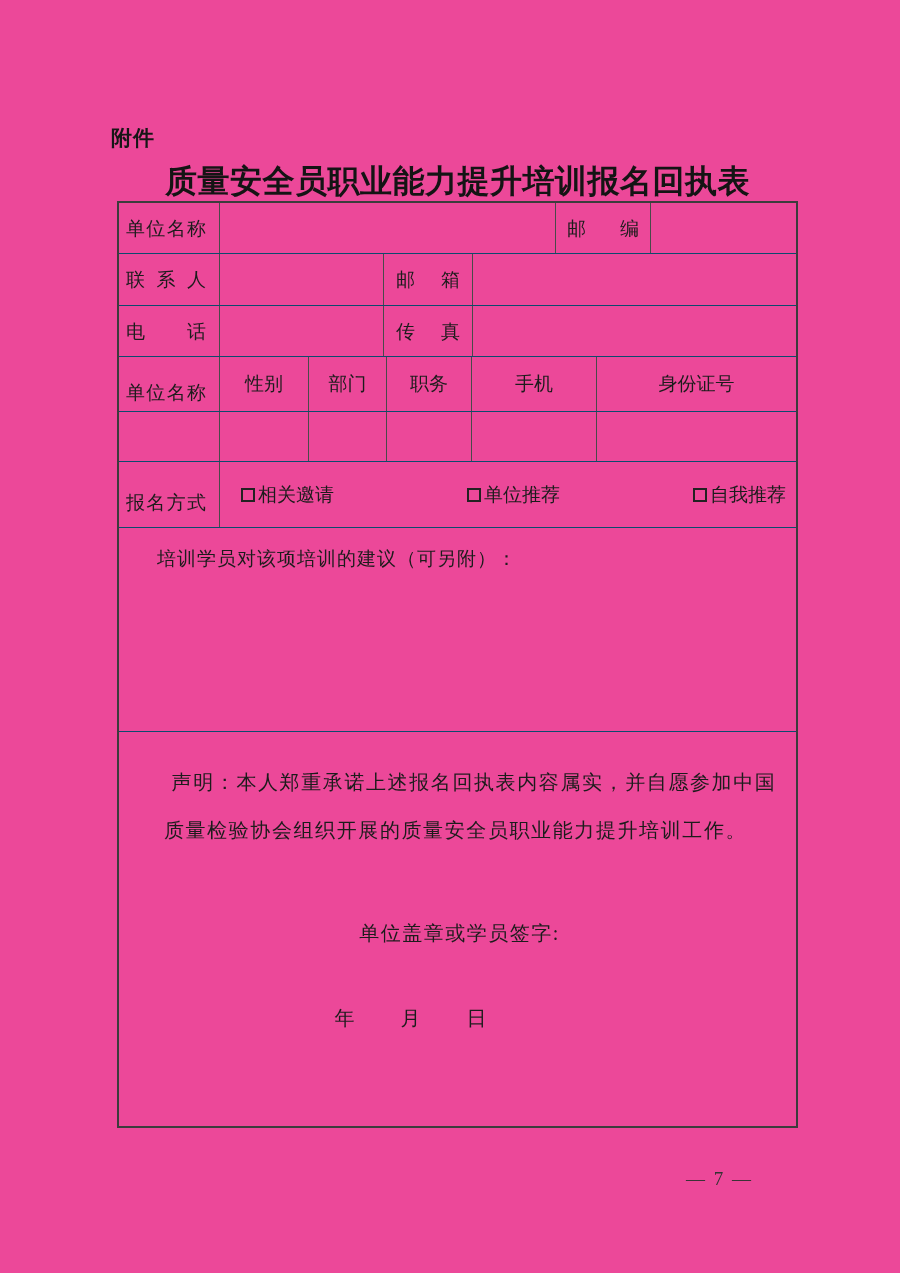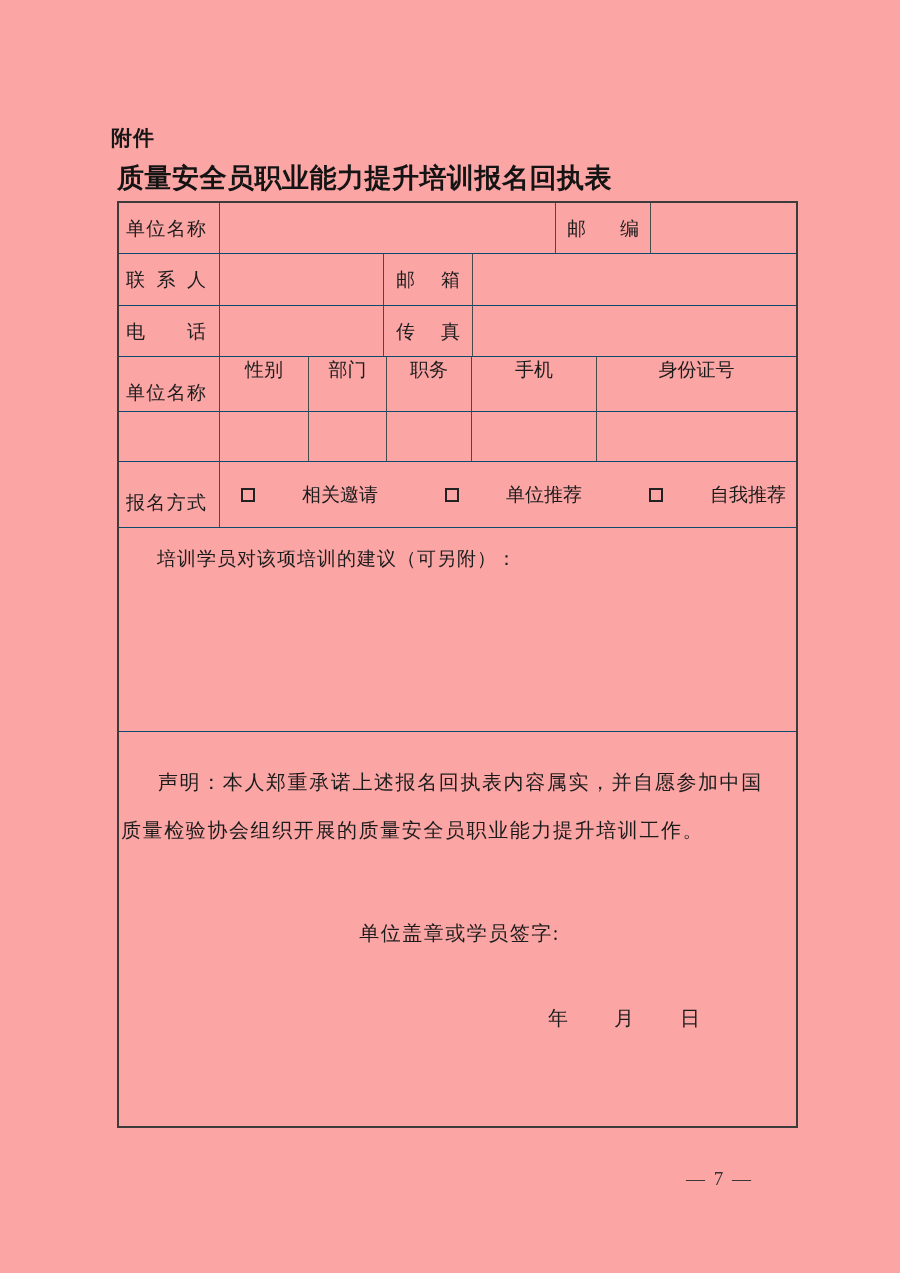--- a/index.html
+++ b/index.html
@@ -1,43 +1,44 @@
 <!DOCTYPE html>
 <html><head>
 <meta charset="utf-8">
 <style>
   * { margin: 0; padding: 0; box-sizing: border-box; }
   html, body { background: #e8e8e6; }
   .page {
     position: relative;
     width: 900px;
     height: 1273px;
-    background: #fca5a5;
+    background: #ec4899;
     font-family: "Liberation Serif", "DejaVu Serif", serif;
     color: #1c1c1c;
     overflow: hidden;
   }
   .attachment {
     position: absolute;
     left: 111px;
     top: 124px;
     font-family: "Liberation Sans", "DejaVu Sans", sans-serif;
     font-weight: bold;
     font-size: 21px;
     letter-spacing: 1px;
     color: #161616;
   }
   .doc-title {
     position: absolute;
     left: 117px;
     top: 160px;
     width: 681px;
+    text-align: center;
     font-family: "Liberation Sans", "DejaVu Sans", sans-serif;
     font-weight: bold;
-    font-size: 27px;
+    font-size: 32px;
     letter-spacing: 0.5px;
     color: #141414;
     white-space: nowrap;
   }
   .tbl {
     position: absolute;
     left: 117px;
     top: 201px;
     width: 681px;
     height: 927px;
@@ -48,20 +49,21 @@
   }
   .row {
     display: flex;
     flex-direction: row;
     border-bottom: 1px solid #0c4a6e;
   }
   .row:last-child { border-bottom: none; }
   .cell {
     border-right: 1px solid #4a4a4a;
     display: flex;
+    align-items: center;
     font-size: 19px;
     color: #1c1c1c;
   }
   .cell:last-child { border-right: none; }
   .cell.fill { flex: 1; }
   
   .lbl { display: block; }
   .lbl > span {
     display: block;
     width: 100%;
@@ -77,21 +79,21 @@
   .hdr { justify-content: center; text-align: center; }
   
   .opts {
     flex: 1;
     display: flex;
     align-items: center;
     justify-content: space-between;
     padding: 0 10px 0 21px;
     font-size: 19px;
   }
-  .opt { display: inline-flex; align-items: center; white-space: nowrap; gap: 44px; }
+  .opt { display: inline-flex; align-items: center; white-space: nowrap; }
   .cbox {
     display: inline-block;
     width: 14px;
     height: 14px;
     border: 2px solid #222;
     margin-right: 3px;
     background: transparent;
   }
   
   .suggest-cell {

